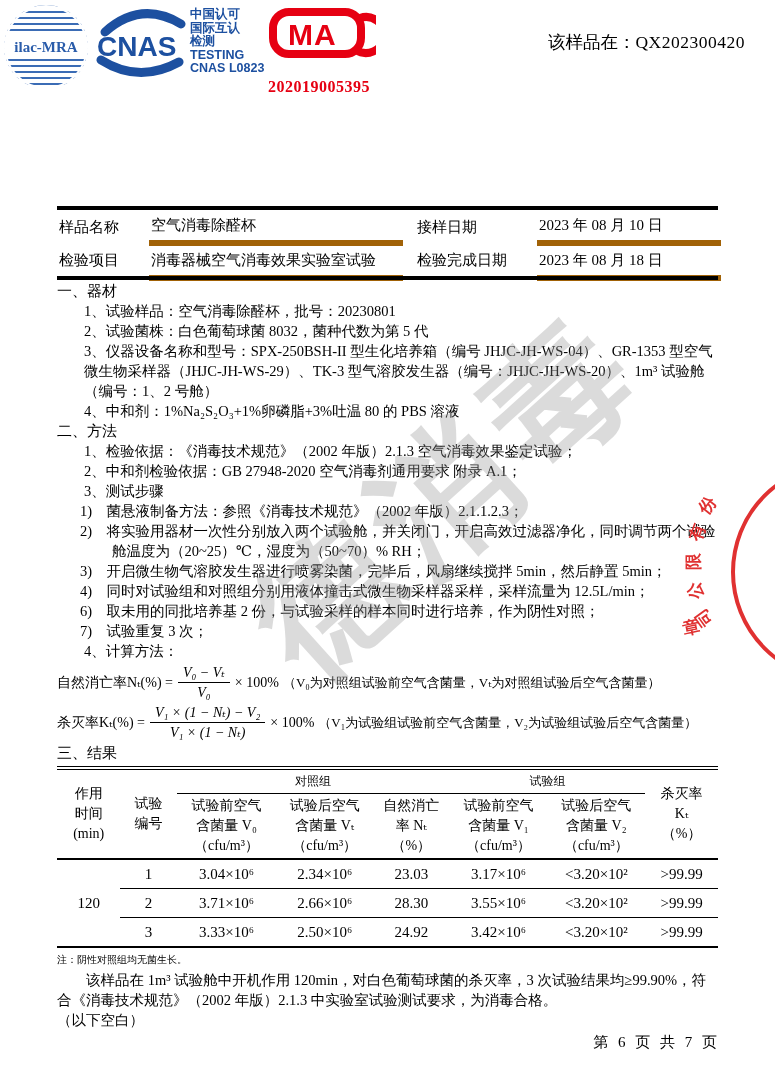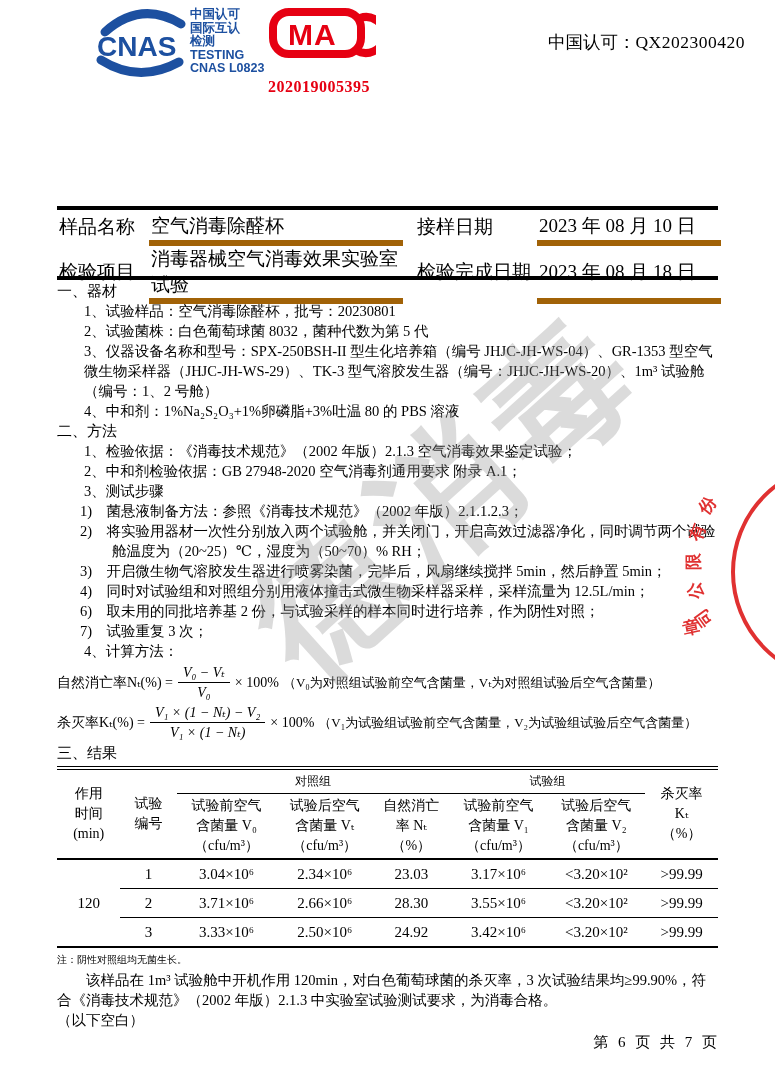--- a/index.html
+++ b/index.html
@@ -30,21 +30,21 @@
         font-family:"Liberation Sans","DejaVu Sans",sans-serif;font-weight:bold;}
   .t1{font-size:23px;margin:4px 0 0;}
   .t2{font-size:23px;margin:11px 0 0;}
   .t3{font-size:25px;letter-spacing:14px;margin:10px 0 0;text-indent:14px;}
 
   .rule{position:absolute;left:57px;width:661px;background:#000;height:3.5px;}
   .rule.r1{top:206px;}
   .rule.r2{top:276px;}
 
   
-  .info{position:absolute;left:57px;top:211px;width:661px;font-size:19px;}
+  .info{position:absolute;left:57px;top:211px;width:661px;font-size:15px;}
   .info table{width:100%;border-collapse:collapse;table-layout:fixed;}
   .info td{height:29px;padding:0 2px;vertical-align:middle;}
   .info .lab{width:88px;}
   .info .lab2{width:118px;padding-left:14px;}
   .info .val{border-bottom:6px solid #a16207;}
   .info .v1{width:250px;}
   .info .v2{width:180px;}
 
   
   .body{position:absolute;left:57px;top:281px;width:661px;font-size:14.5px;line-height:20px;}
@@ -86,40 +86,45 @@
   .sc3{left:-48px;top:113px;transform:rotate(-108deg);}
   .sc4{left:-40px;top:140px;transform:rotate(-126deg);}
   .sc5{left:-52px;top:150px;font-size:21px;transform:rotate(-12deg);}
 </style>
 </head>
 <body>
 
 <div class="page">
 
   <div class="hdr">
+    <div class="ilac">
+      <div class="band">
+        <span>ilac-MRA</span>
+      </div>
+    </div>
     <svg class="cnas" width="92" height="70" viewBox="0 0 92 70">
       <path d="M10,24 Q46,-8 86,16" fill="none" stroke="#1d50a0" stroke-width="9" stroke-linecap="round"></path>
       <text x="2" y="48" font-family="Liberation Sans, sans-serif" font-weight="bold" font-size="28" fill="#1d50a0">CNAS</text>
       <path d="M6,52 Q44,76 84,54" fill="none" stroke="#1d50a0" stroke-width="9" stroke-linecap="round"></path>
     </svg>
     <div class="accred">中国认可
 国际互认
 检测
 TESTING
 CNAS L0823</div>
     <div class="cma">
       <svg width="108" height="50" viewBox="0 0 108 50">
         <rect x="5" y="4" width="88" height="42" rx="16" fill="none" stroke="#e60012" stroke-width="8"></rect>
         <path d="M92,10 a18,18 0 1 1 -4,32" fill="none" stroke="#e60012" stroke-width="8"></path>
         <text x="20" y="37" font-family="Liberation Sans, sans-serif" font-weight="bold" font-size="30" fill="#e60012" letter-spacing="1">MA</text>
       </svg>
       <div class="cma-num">202019005395</div>
     </div>
     <div class="repno">
-      <span>中国认可：</span><span class="num">QX202300420</span>
+      <span>该样品在：</span><span class="num">QX202300420</span>
     </div>
   </div>
 
 
   <div class="rule r1"></div>
 
   <div class="info">
     <table>
       <tbody>
           <tr>

